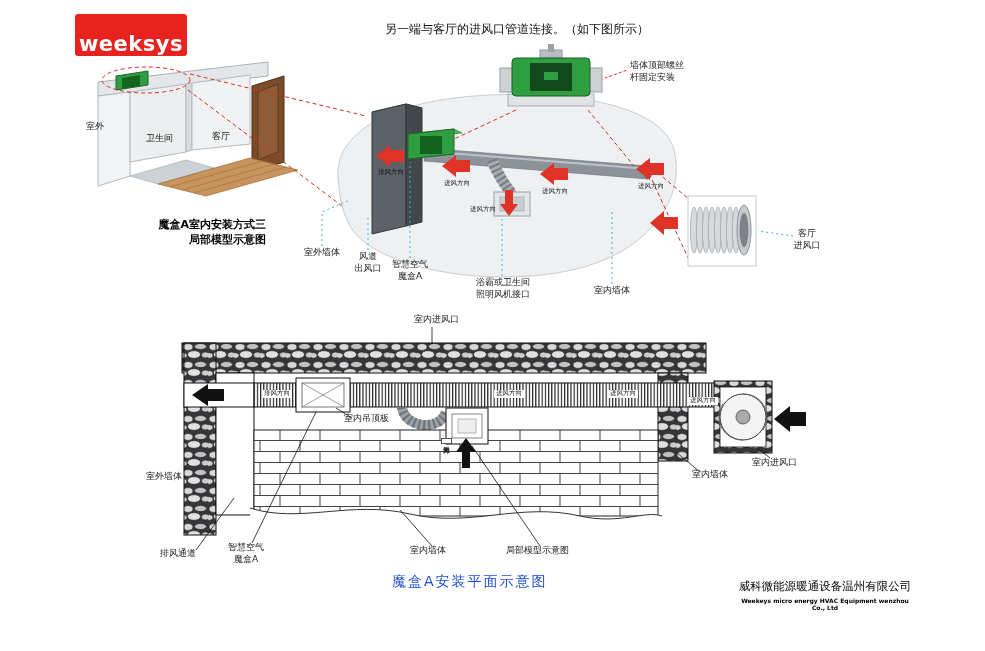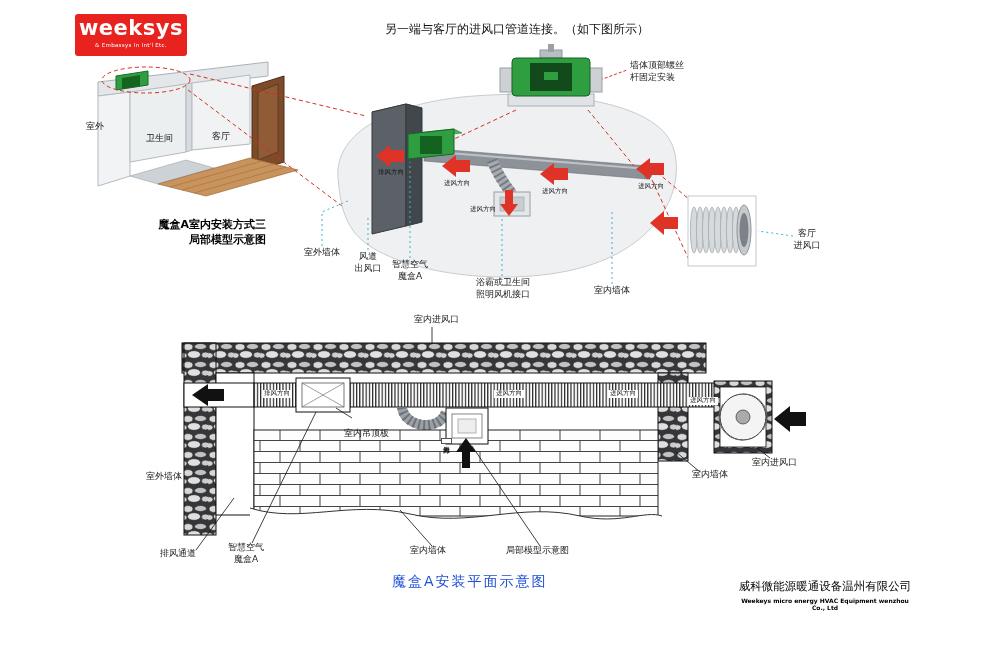--- a/index.html
+++ b/index.html
@@ -7,21 +7,21 @@
   body{font-family:"DejaVu Sans",sans-serif}
   .page{position:relative;width:985px;height:651px;background:#fff;overflow:hidden}
   .art{position:absolute;left:0;top:0}
   .lbl{position:absolute;font-size:9px;color:#1a1a1a;line-height:1.3;white-space:nowrap}
   .c{text-align:center}
   .c span{display:block}
   .blk span{display:block}
   .sm{font-size:6.5px;color:#111}
   .boxed{background:#fff;padding:0 2px;line-height:1.2}
   .vert{writing-mode:vertical-rl;text-orientation:upright;border:1px solid #555;background:#fff;padding:2px 1px;line-height:1}
-  .logo{position:absolute;left:75px;top:14px;width:112px;height:42px;background:#e8231f;border-radius:3px;color:#fff;text-align:center;padding-top:4px}
+  .logo{position:absolute;left:75px;top:14px;width:112px;height:42px;background:#e8231f;border-radius:3px;color:#fff;text-align:center;padding-top:20px}
   .logo-brand{font-size:21px;font-weight:bold;letter-spacing:.5px;line-height:1}
   .logo-tag{font-size:5.5px;margin-top:3px;letter-spacing:.3px}
   .title{position:absolute;left:289px;top:20px;font-size:12px;color:#111;line-height:1.55}
   .title b{font-size:13px}
   .title .l2{margin-left:96px}
   .cap3d{position:absolute;left:136px;top:218px;width:130px;text-align:right;font-weight:bold;font-size:11px;line-height:1.35;color:#000}
   .cap3d span{display:block}
   .plan-cap{position:absolute;left:392px;top:573px;font-size:14px;letter-spacing:2px;color:#1d4ed8}
   .footer{position:absolute;left:736px;top:579px;width:178px;text-align:center;color:#000}
   .footer .cn{font-size:11.5px;font-weight:normal}
@@ -225,21 +225,21 @@
     <span>进风口</span>
   </div>
 
   <span class="lbl sm" style="left:378px;top:168px">排风方向</span>
   <span class="lbl sm" style="left:444px;top:179px">进风方向</span>
   <span class="lbl sm" style="left:542px;top:187px">进风方向</span>
   <span class="lbl sm" style="left:470px;top:205px">进风方向</span>
   <span class="lbl sm" style="left:638px;top:182px">进风方向</span>
 
   <span class="lbl" style="left:414px;top:314px">室内进风口</span>
-  <span class="lbl" style="left:344px;top:428px">室内吊顶板</span>
+  <span class="lbl" style="left:344px;top:413px">室内吊顶板</span>
   <span class="lbl" style="left:146px;top:471px">室外墙体</span>
   <span class="lbl" style="left:160px;top:548px">排风通道</span>
   <div class="lbl c" style="left:224px;top:542px;width:44px">
     <span>智慧空气</span>
     <span>魔盒A</span>
   </div>
   <span class="lbl" style="left:410px;top:545px">室内墙体</span>
   <span class="lbl" style="left:506px;top:545px">局部模型示意图</span>
   <span class="lbl" style="left:692px;top:469px">室内墙体</span>
   <span class="lbl" style="left:752px;top:457px">室内进风口</span>

